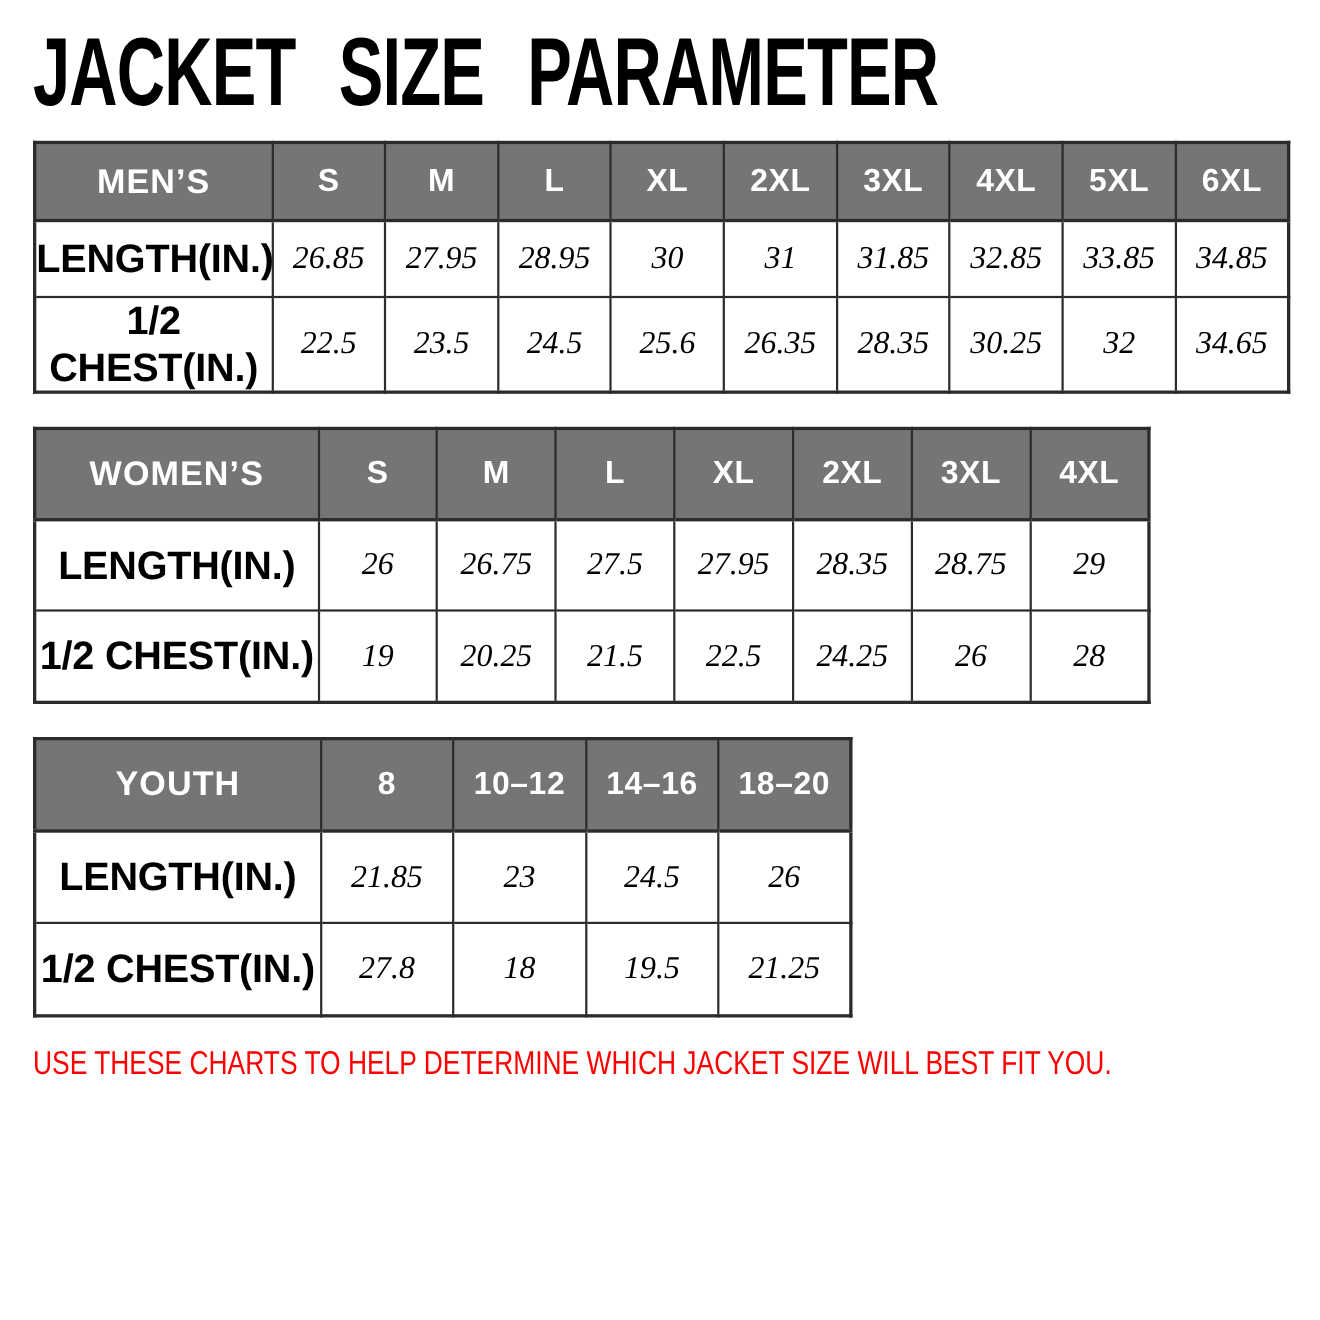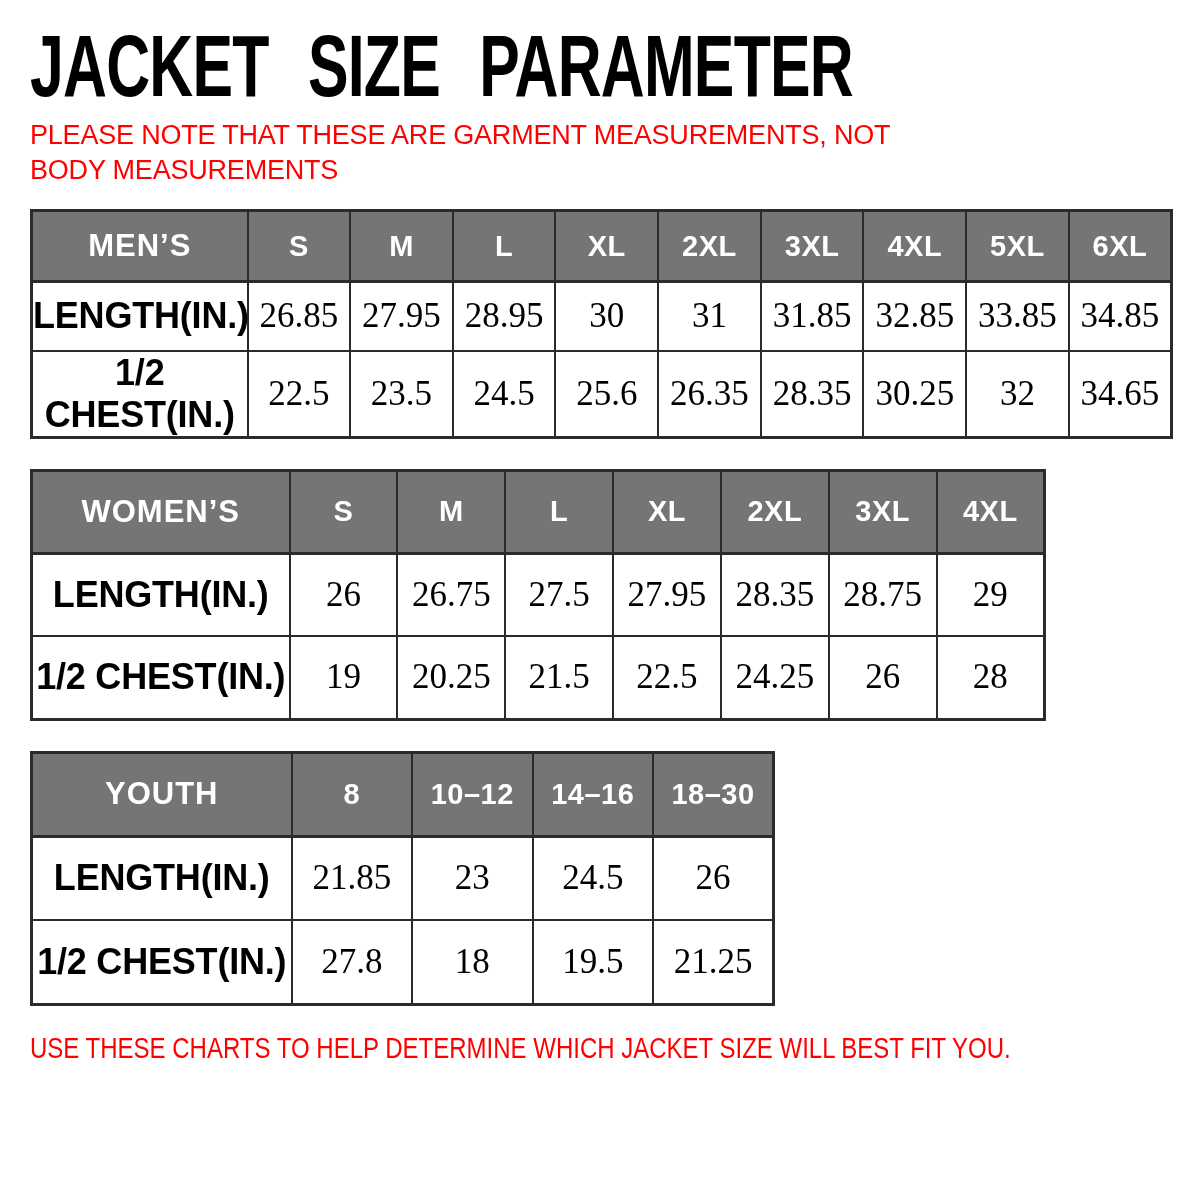--- a/index.html
+++ b/index.html
@@ -50,21 +50,21 @@
     color:var(--header-text);
     font-weight:bold;font-size:29px;letter-spacing:0.5px;
     border-bottom-width:3px;
   }
   .size-table th.corner{font-size:31px;letter-spacing:1px;}
   .size-table td.rowlabel{
     font-size:36px;font-weight:600;color:#000;letter-spacing:-0.2px;
   }
   .size-table td.val{
     font-family:"Liberation Serif",serif;
-    font-size:35px;color:#000;
+    font-size:29px;color:#000;font-style:italic;
   }
   .t0{width:1143px;}
   .t0 th{height:71px;}
   .t0 td{height:69px;}
   .t0 th.corner{width:216px;}
   .t1{width:1016px;}
   .t1 th,.t1 td{height:83px;}
   .t1 th.corner{width:258px;}
   .t2{width:745px;}
   .t2 th,.t2 td{height:84px;}
@@ -86,21 +86,20 @@
     letter-spacing:0;
   }
 </style>
 </head>
 <body>
 
 <div class="page">
 
   <h1 class="title">JACKET SIZE PARAMETER</h1>
 
-  <p class="note">PLEASE NOTE THAT THESE ARE GARMENT MEASUREMENTS, NOT BODY MEASUREMENTS</p>
 
   <div class="tbl-wrap">
       <table class="size-table t0">
         <thead>
           <tr>
             <th class="corner">MEN’S</th>
             <th>S</th>
             <th>M</th>
             <th>L</th>
             <th>XL</th>
@@ -180,21 +179,21 @@
     </div>
 
   <div class="tbl-wrap">
       <table class="size-table t2">
         <thead>
           <tr>
             <th class="corner">YOUTH</th>
             <th>8</th>
             <th>10–12</th>
             <th>14–16</th>
-            <th>18–30</th>
+            <th>18–20</th>
           </tr>
         </thead>
         <tbody>
           <tr>
             <td class="rowlabel">LENGTH(IN.)</td>
             <td class="val">21.85</td>
             <td class="val">23</td>
             <td class="val">24.5</td>
             <td class="val">26</td>
           </tr>

